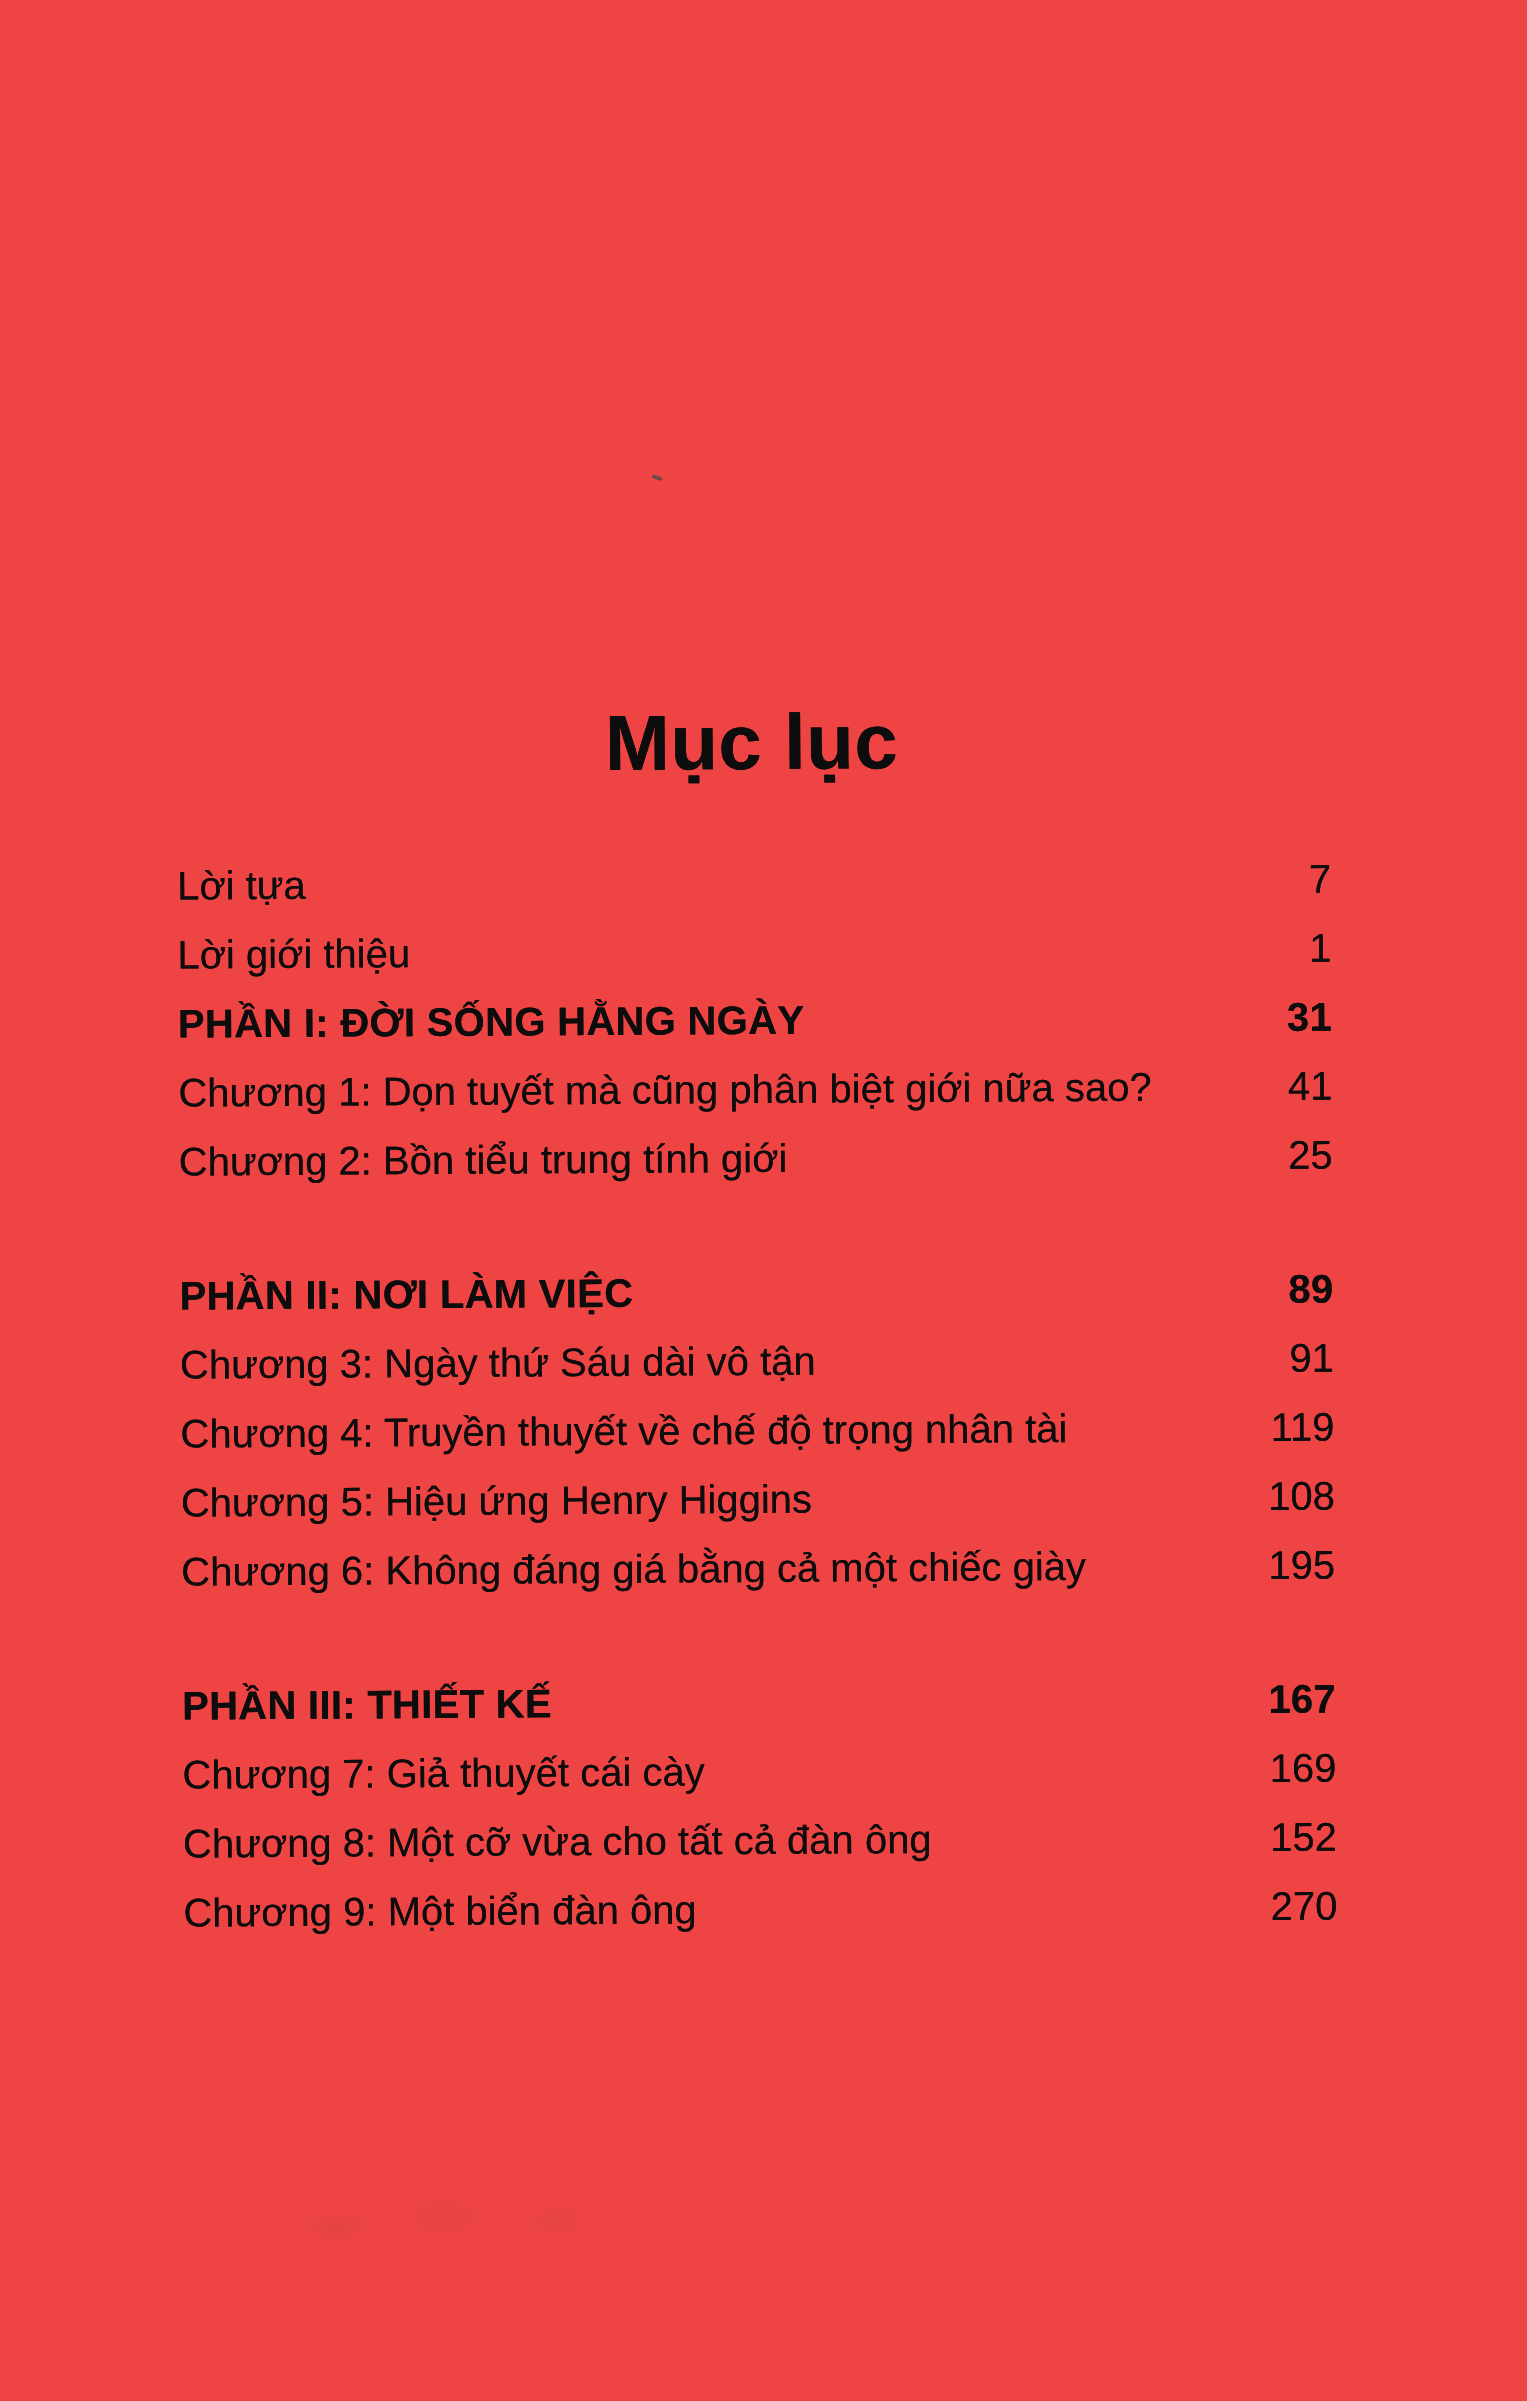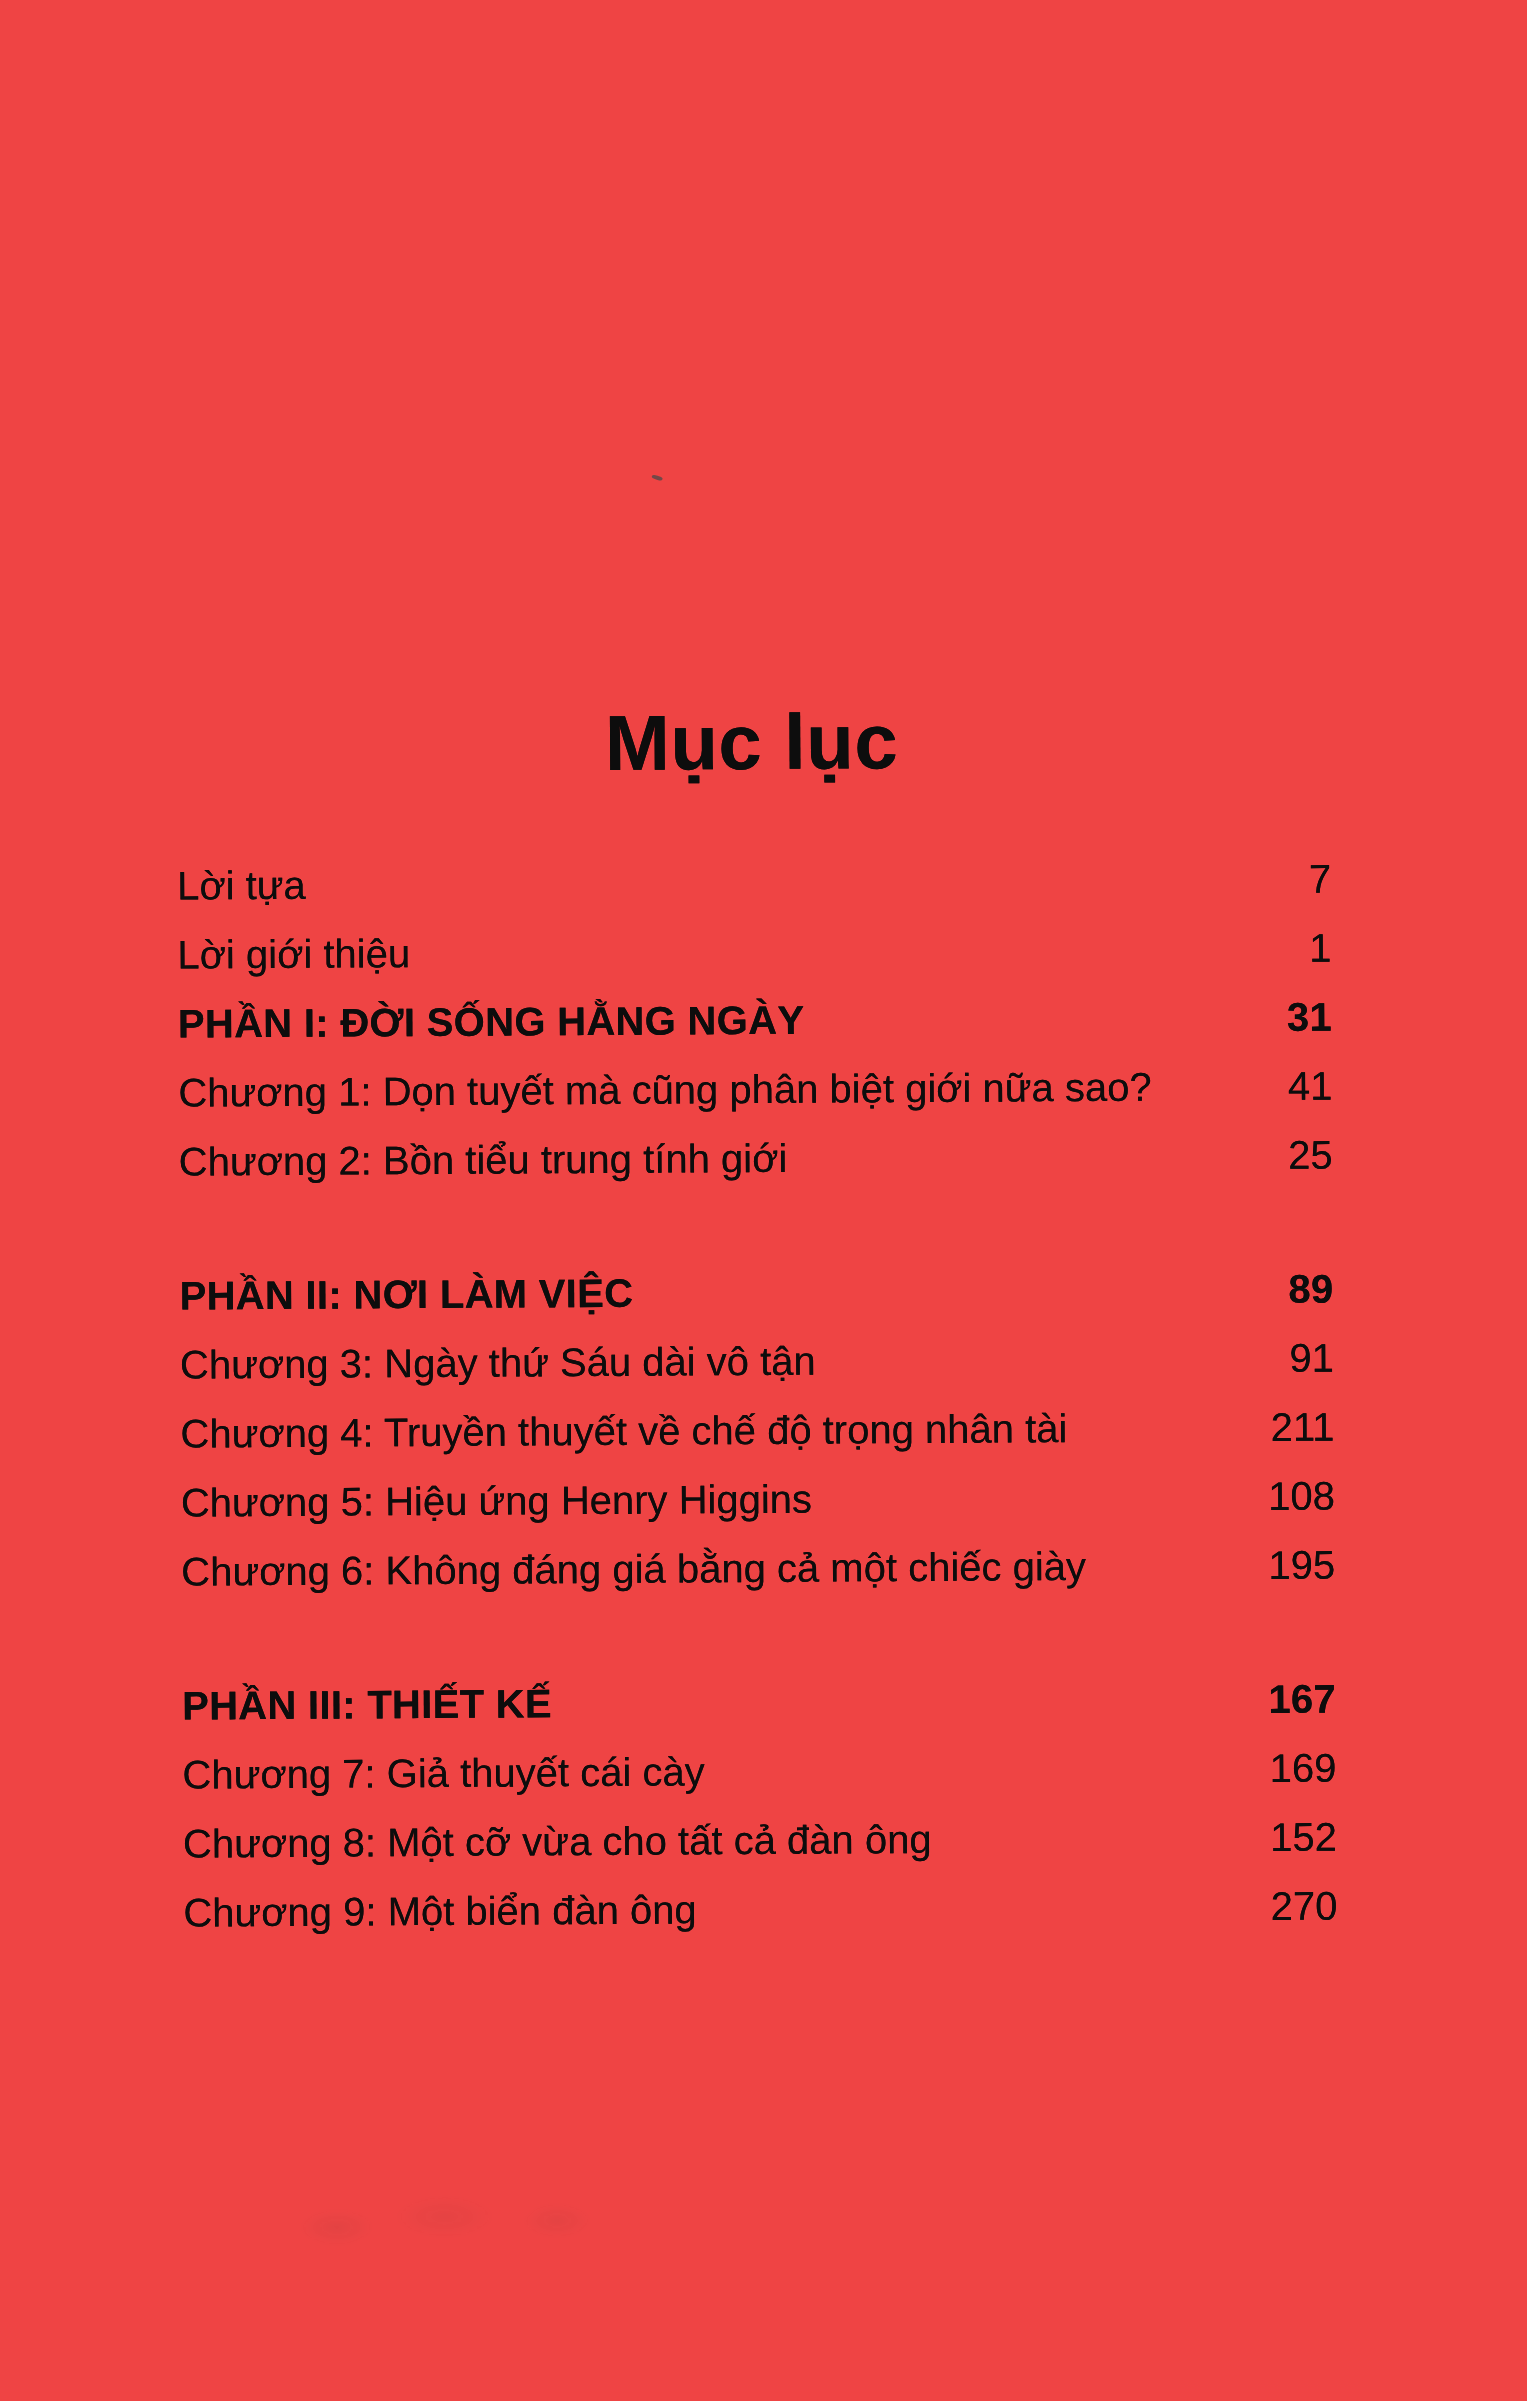--- a/index.html
+++ b/index.html
@@ -105,21 +105,21 @@
         <div class="toc-row section gap">
           <span class="toc-label">PHẦN II: NƠI LÀM VIỆC</span>
           <span class="toc-page">89</span>
         </div>
         <div class="toc-row">
           <span class="toc-label">Chương 3: Ngày thứ Sáu dài vô tận</span>
           <span class="toc-page">91</span>
         </div>
         <div class="toc-row">
           <span class="toc-label">Chương 4: Truyền thuyết về chế độ trọng nhân tài</span>
-          <span class="toc-page">211</span>
+          <span class="toc-page">119</span>
         </div>
         <div class="toc-row">
           <span class="toc-label">Chương 5: Hiệu ứng Henry Higgins</span>
           <span class="toc-page">108</span>
         </div>
         <div class="toc-row">
           <span class="toc-label">Chương 6: Không đáng giá bằng cả một chiếc giày</span>
           <span class="toc-page">195</span>
         </div>
         <div class="toc-row section gap">

